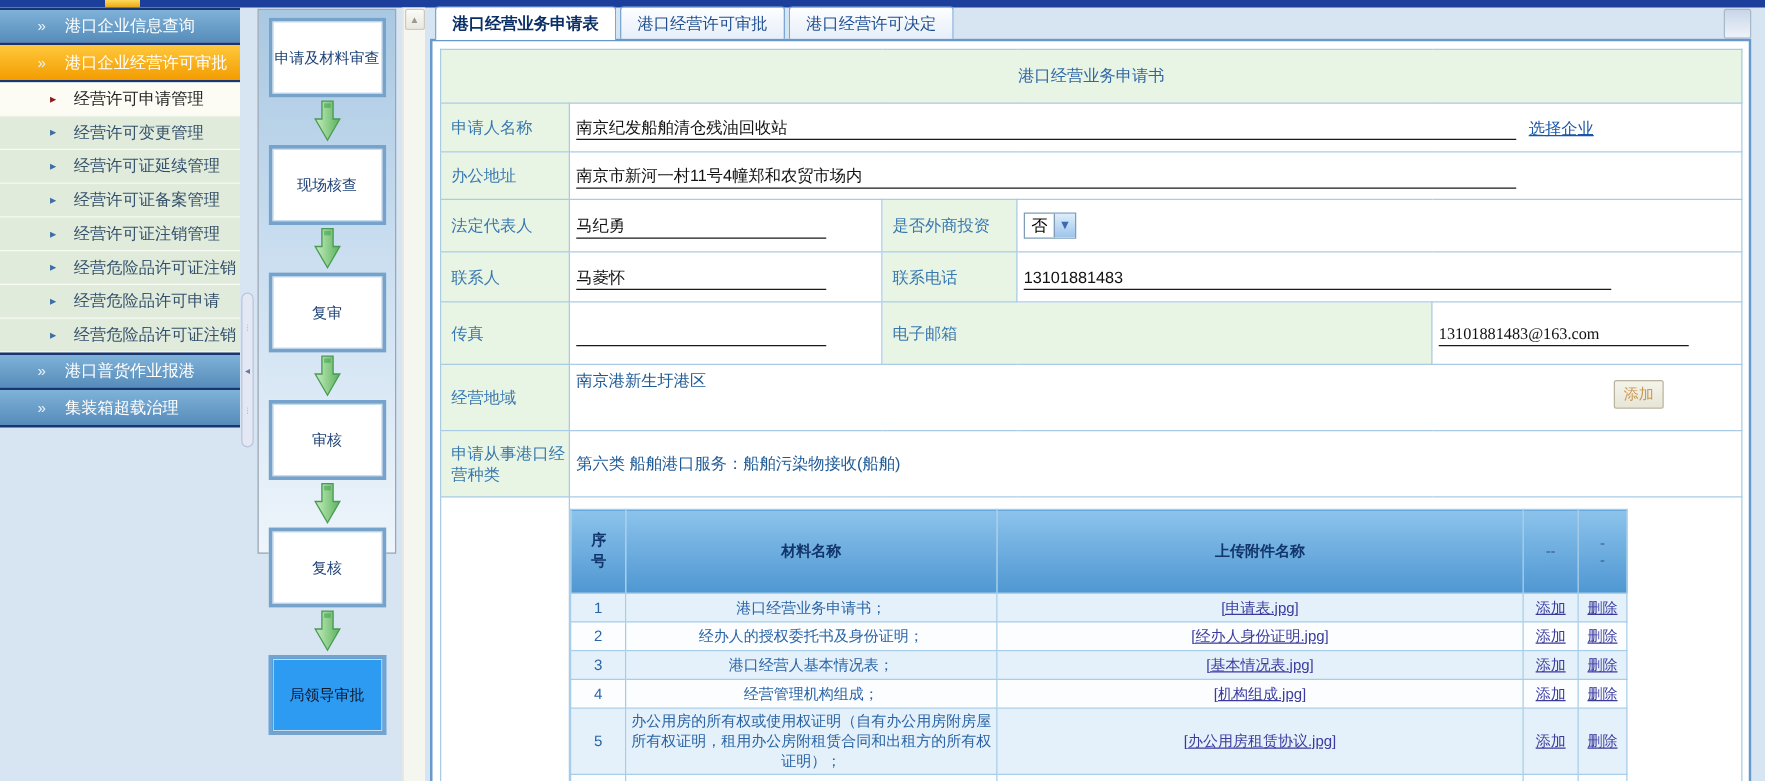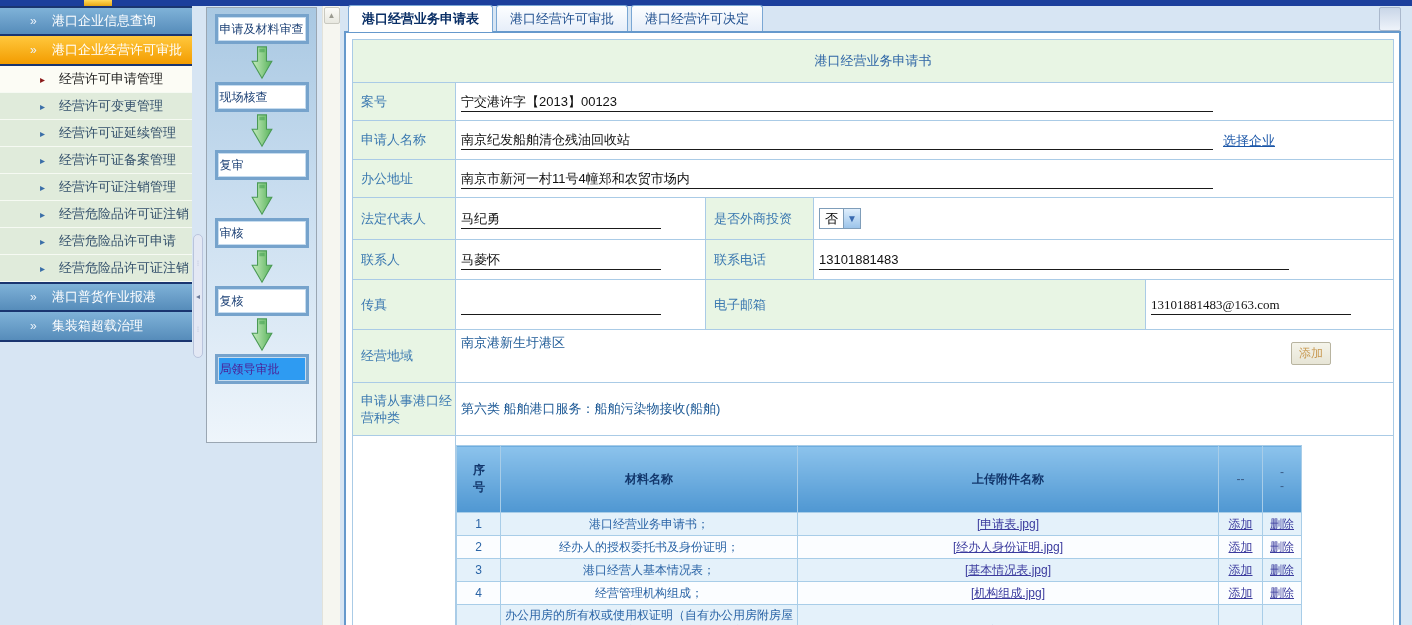--- a/index.html
+++ b/index.html
@@ -22,22 +22,22 @@
   .submenu-item.selected { background:#fcfcf5; color:#222; }
   .submenu-item.selected .sub-ico { color:#8b1a1a; }
 
   
   .splitter { position:absolute; left:193px; top:234px; width:10px; height:124px; background:#e3e8f4; border:1px solid #b9c4dc; border-radius:5px; display:flex; align-items:center; justify-content:center; flex-direction:column; cursor:pointer; }
   .splitter .grip { color:#9aa6c2; font-size:6px; line-height:5px; }
   .splitter .arr { color:#6a7a9a; font-size:8px; margin:26px 0; }
 
   
   .flow-panel { position:absolute; left:206px; top:7px; width:111px; height:436px; border:1px solid #9aa6b2; background:linear-gradient(#a9c8e2,#cadef0 45%,#eef5fb); padding-top:6px; }
-  .step-box { width:94px; margin:0 auto; background:#fff; border:3px solid #76a3cc; box-shadow:inset 0 0 0 1px #c6dcef; color:#1d4176; font-size:12px; padding:4px 2px; line-height:16px; cursor:pointer; }
-  .step-box.active { background:#2e9bf2; color:#4c1d95; }
+  .step-box { width:94px; margin:0 auto; background:#fff; border:3px solid #76a3cc; box-shadow:inset 0 0 0 1px #c6dcef; color:#1d4176; font-size:12px; text-align:center; padding:21px 2px; line-height:16px; cursor:pointer; }
+  .step-box.active { background:#2e9bf2; color:#0f172a; }
   .flow-arrow { display:block; width:24px; height:34px; margin:2px auto; }
 
   
   .vscroll { position:absolute; left:322px; top:6px; width:18px; height:619px; background:#f6f6f0; border-left:1px solid #e2e2da; }
   .vscroll-btn { width:16px; height:17px; margin:1px auto 0; background:linear-gradient(#fbfbf7,#e8e8e0); border:1px solid #c9c9c0; border-radius:2px; text-align:center; font-size:8px; color:#9a9a90; line-height:15px; cursor:pointer; }
 
   
   .main { position:absolute; left:344px; top:5px; width:1059px; height:620px; }
   .tabbar { position:relative; height:26px; display:flex; gap:3px; padding-left:4px; z-index:2; }
   .tab { border:1px solid #7aa7d4; border-bottom:none; border-radius:3px 3px 0 0; padding:0 13px; line-height:25px; font-size:13px; color:#1f4f8f; background:linear-gradient(#fdfeff,#e6eef9); cursor:pointer; }
@@ -189,24 +189,20 @@
           <col style="width:103px">
           <col style="width:250px">
           <col style="width:108px">
           <col style="width:332px">
           <col style="width:248px">
         </colgroup>
       <tbody>
           <tr>
             <td class="ftitle" colspan="5">港口经营业务申请书</td>
           </tr>
-      <tr style="height:38px;">
-        <td class="flabel">案号</td>
-        <td colspan="4" class="vcell"><span class="uline ul750">宁交港许字【2013】00123</span></td>
-      </tr>
       <tr style="height:39px;">
         <td class="flabel">申请人名称</td>
         <td colspan="4" class="vcell"><span class="uline ul750">南京纪发船舶清仓残油回收站</span><a class="flink">选择企业</a></td>
       </tr>
       <tr style="height:38px;">
         <td class="flabel">办公地址</td>
         <td colspan="4" class="vcell"><span class="uline ul750">南京市新河一村11号4幢郑和农贸市场内</span></td>
       </tr>
       <tr style="height:42px;">
         <td class="flabel">法定代表人</td>

